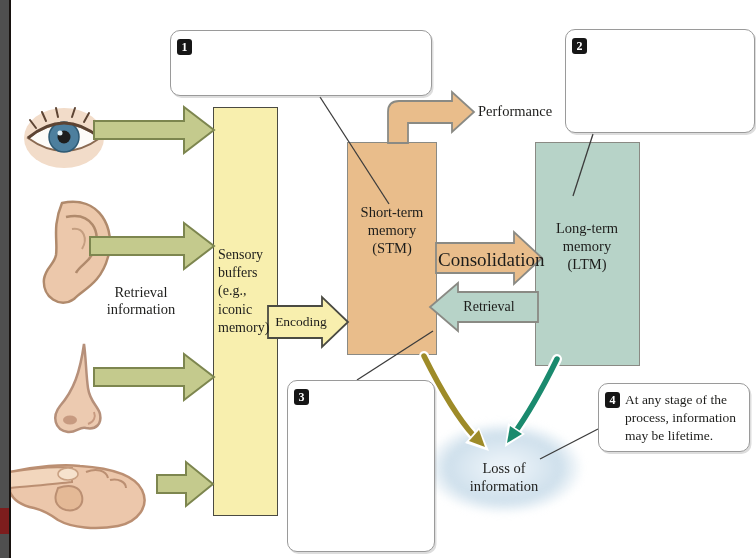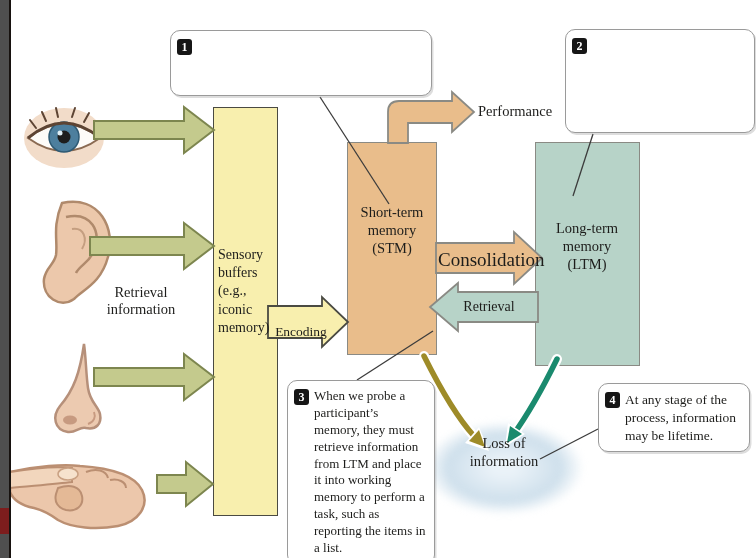--- a/index.html
+++ b/index.html
@@ -23,25 +23,25 @@
   svg.layer{position:absolute;left:0;top:0;z-index:2;pointer-events:none;}
   svg.layer.top{z-index:3;}
   .icon-svg{position:absolute;z-index:1;}
   
   .lbl{position:absolute;z-index:4;line-height:1.18;}
   .ctr{text-align:center;}
   #lbl-incoming{left:86px;top:284px;width:110px;font-size:14.5px;}
   #lbl-sensory{left:218px;top:246px;width:57px;font-size:14px;line-height:1.3;}
   #lbl-stm{left:352px;top:203px;width:80px;font-size:14.5px;line-height:1.25;}
   #lbl-ltm{left:547px;top:219px;width:80px;font-size:14.5px;line-height:1.25;font-family:Liberation Serif, serif;}
-  #lbl-encoding{left:269px;top:324px;width:64px;font-size:13.5px;}
+  #lbl-encoding{left:269px;top:314px;width:64px;font-size:13.5px;}
   #lbl-performance{left:478px;top:103px;width:100px;font-size:14.5px;}
   #lbl-consolidation{left:438px;top:249px;width:80px;font-size:19px;}
   #lbl-retrieval{left:452px;top:299px;width:74px;font-size:14px;}
-  #lbl-loss{left:448px;top:434px;width:112px;font-size:14.5px;line-height:1.25;}
+  #lbl-loss{left:448px;top:459px;width:112px;font-size:14.5px;line-height:1.25;}
   
   .callout{position:absolute;z-index:5;background:#fff;border:1.4px solid var(--callout-border,#9a9a9a);
            border-radius:10px;box-shadow:1.5px 2px 0 rgba(120,120,120,.25);
            font-size:13.5px;line-height:1.32;padding:7px 8px 7px 26px;box-sizing:border-box;}
   .badge{position:absolute;left:6px;top:8px;width:15px;height:16px;background:#161616;color:#fff;
          border-radius:3px;font-size:12px;font-weight:bold;text-align:center;line-height:16px;
          font-family:"Liberation Serif",serif;}
   #callout-1{left:170px;top:30px;width:262px;min-height:66px;}
   #callout-2{left:565px;top:29px;width:190px;min-height:104px;}
   #callout-3{left:287px;top:380px;width:148px;min-height:172px;font-size:13px;line-height:1.3;}
@@ -141,20 +141,19 @@
   <div class="lbl ctr" id="lbl-loss">Loss of information</div>
 
   <div class="callout" id="callout-1">
     <span class="badge">1</span>
   </div>
   <div class="callout" id="callout-2">
     <span class="badge">2</span>
   </div>
   <div class="callout" id="callout-3">
     <span class="badge">3</span>
-    <span>When we probe a participant’s memory, they must retrieve information from LTM and place it into working memory to perform a task, such as reporting the items in a list.</span>
   </div>
   <div class="callout" id="callout-4">
     <span class="badge">4</span>
     <span>At any stage of the process, information may be lifetime.</span>
   </div>
 
 </div>
 
 </body></html>

